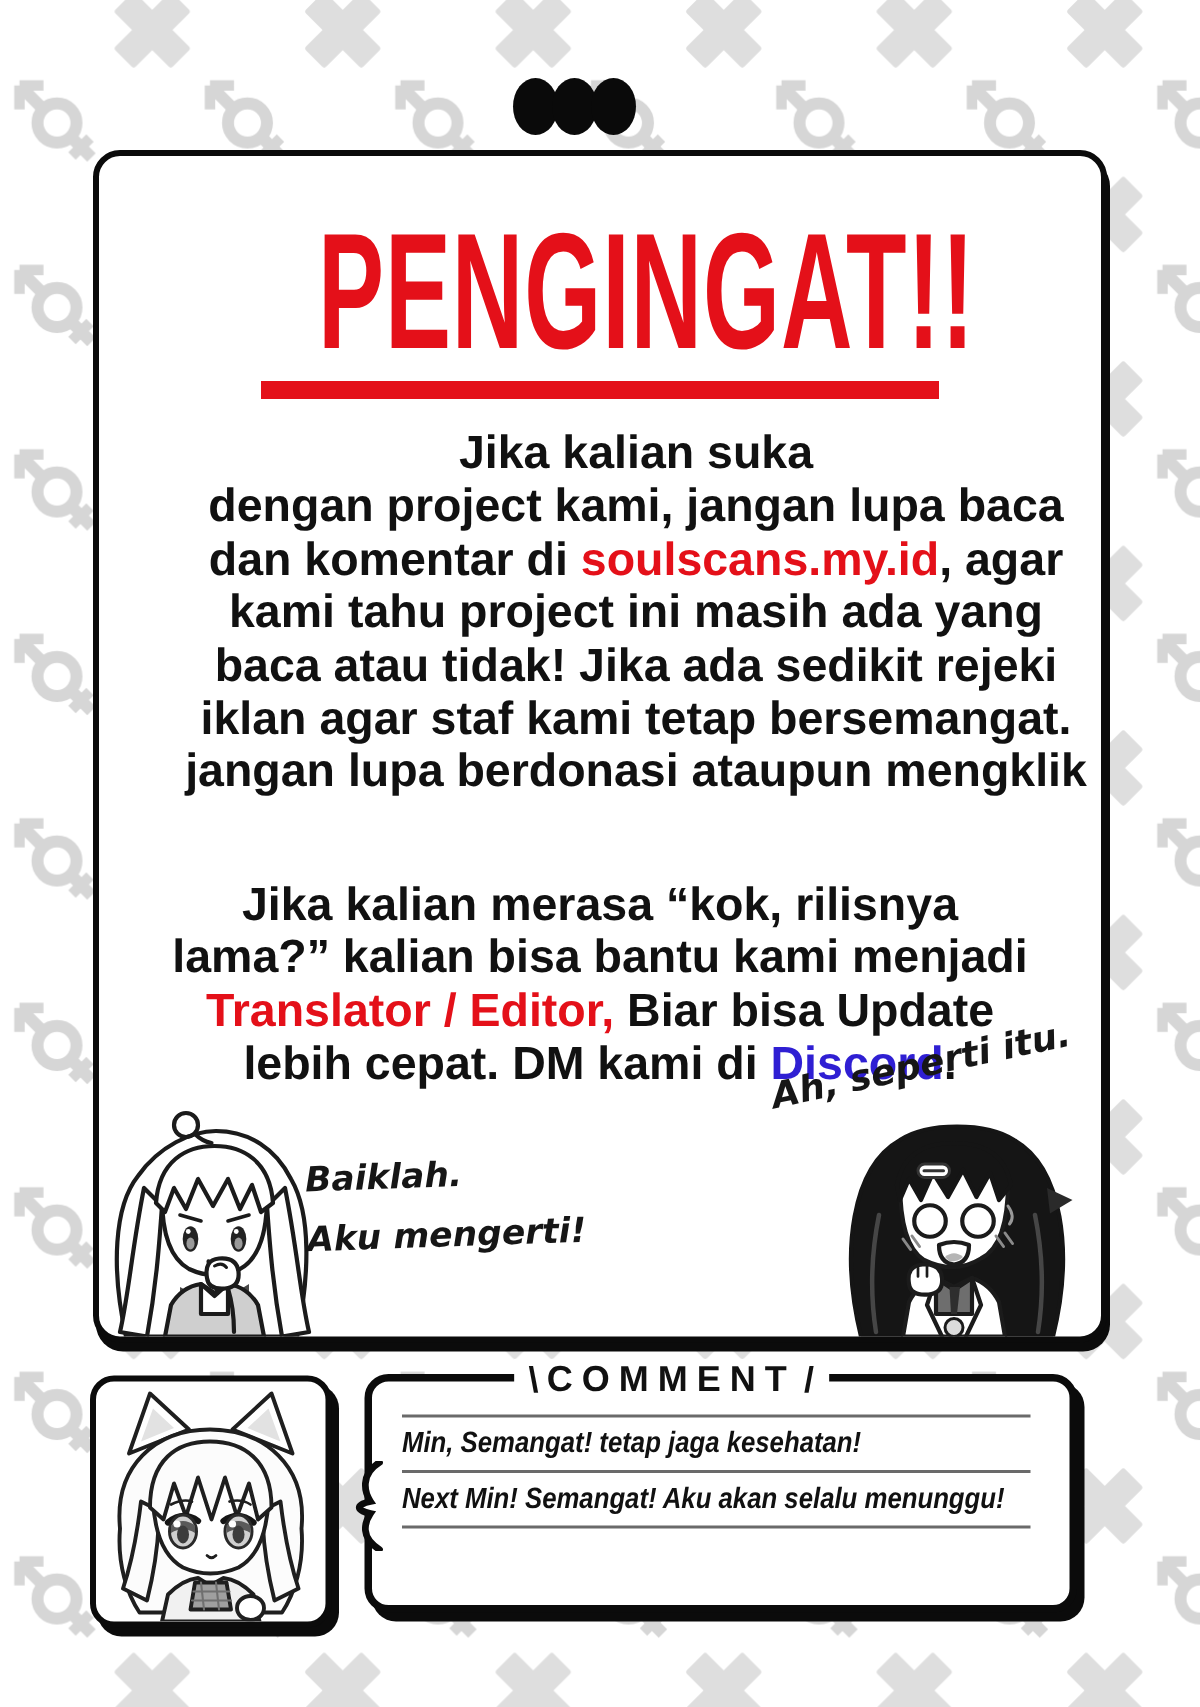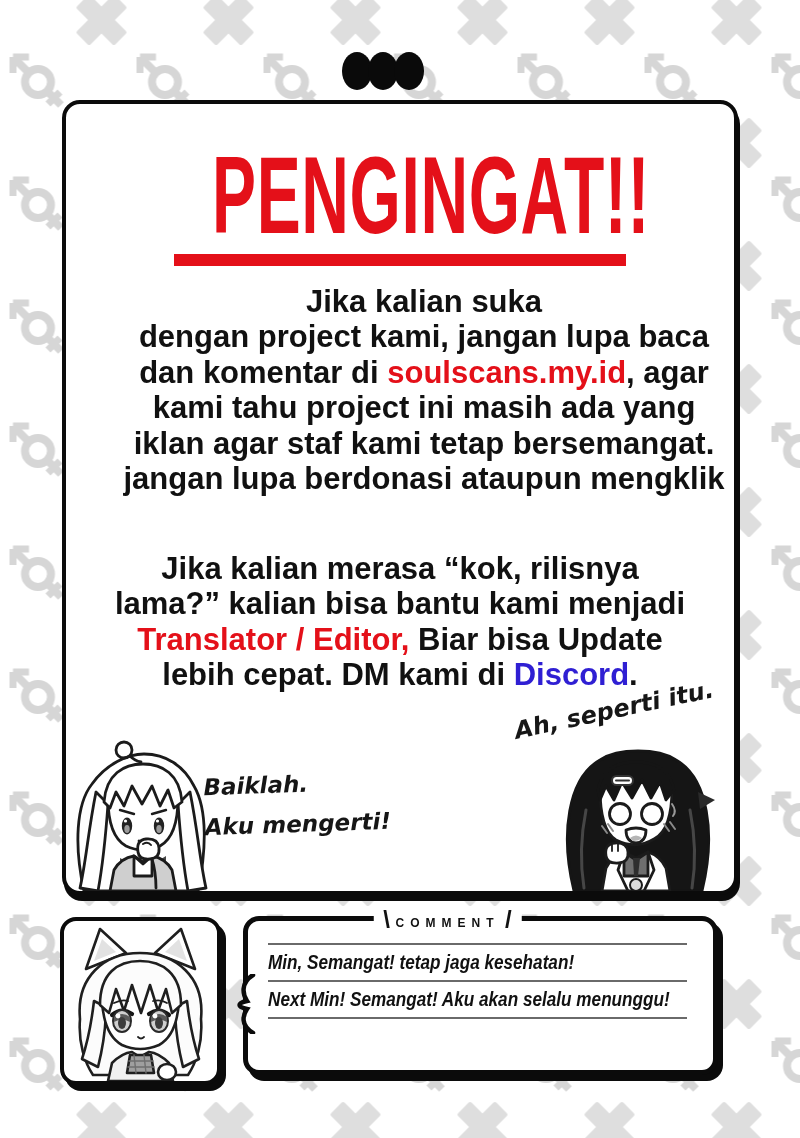--- a/index.html
+++ b/index.html
@@ -12,39 +12,39 @@
   .dots span{width:30px;height:38px;border-radius:50%;background:#0a0a0a;margin-right:-4px;}
   
   .card{position:absolute;left:62px;top:100px;width:676px;height:795px;z-index:3;
         background:#fff;border:4px solid var(--card-border);border-radius:18px;
         box-shadow:2px 6px 0 0 var(--card-border);box-sizing:border-box;}
   .title-wrap{position:absolute;top:34px;left:0;right:0;text-align:center;}
   .title{display:inline-block;font-size:110px;line-height:1.04;font-weight:900;
          color:var(--red);transform:scaleX(0.60);transform-origin:center;white-space:pre;letter-spacing:1px;}
   .title-underline{width:452px;height:12px;background:var(--red);margin:2px auto 0;}
   .par{position:absolute;left:0;right:0;text-align:center;font-weight:700;font-size:31px;line-height:35.4px;}
-  .par1{top:180px;padding-left:48px;} .par2{top:447px;}
+  .par1{top:180px;padding-left:48px;} .par2{top:481px;}
   .bline{white-space:nowrap;} .bline span{white-space:pre;}
   .red{color:var(--red);} .blue{color:var(--blue);}
   
   .speech{position:absolute;font-family:"DejaVu Sans",sans-serif;font-style:italic;font-weight:600;
           color:#161616;}
   .speech-left{left:138px;top:660px;font-size:23px;line-height:40px;transform:rotate(-2deg);}
   .speech-right{left:408px;top:592px;width:280px;text-align:center;font-size:24px;transform:rotate(-12deg);}
   .char{position:absolute;}
   
   .avatar-box{position:absolute;left:60px;top:917px;width:161px;height:168px;z-index:3;background:#fff;
         border:4px solid var(--card-border);border-radius:16px;box-shadow:5px 6px 0 0 var(--card-border);
         box-sizing:border-box;overflow:hidden;}
   .panel{position:absolute;left:243px;top:916px;width:475px;height:159px;z-index:3;background:#fff;
         border:5px solid var(--card-border);border-radius:16px;box-shadow:5px 6px 0 0 var(--card-border);
         box-sizing:border-box;}
   .panel-header{position:absolute;top:-15px;left:50%;transform:translateX(-50%);margin-left:-33px;
         background:#fff;padding:0 10px;white-space:nowrap;font-weight:900;font-size:20px;}
-  .panel-header .hdr-label{letter-spacing:6px;font-size:12px;vertical-align:1px;}
+  .panel-header .hdr-label{letter-spacing:6px;font-size:24px;vertical-align:1px;}
   .panel-header .slash{font-size:24px;font-weight:900;}
   .c-rows{position:absolute;top:22px;left:20px;right:26px;}
   .c-row{height:35px;border-top:2px solid var(--separator);display:flex;align-items:center;font-style:italic;}
   .c-rows::after{content:"";display:block;border-top:2px solid var(--separator);}
   .c-text{display:inline-block;font-weight:700;font-size:19.5px;transform:scaleX(0.88);
           transform-origin:left center;white-space:nowrap;}
   .notch{position:absolute;left:-18px;top:53px;}
 </style>
 </head>
 <body>
@@ -83,20 +83,21 @@
     <div class="title-wrap">
       <div class="title">PENGINGAT!!</div>
       <div class="title-underline"></div>
     </div>
 
     <div class="par par1">
       <div class="bline"><span>Jika kalian suka</span></div>
       <div class="bline"><span>dengan project kami, jangan lupa baca</span></div>
       <div class="bline"><span>dan komentar di </span><span class="red">soulscans.my.id</span><span>, agar</span></div>
       <div class="bline"><span>kami tahu project ini masih ada yang</span></div>
+      <div class="bline"><span>baca atau tidak! Jika ada sedikit rejeki</span></div>
       <div class="bline"><span>iklan agar staf kami tetap bersemangat.</span></div>
       <div class="bline"><span>jangan lupa berdonasi ataupun mengklik</span></div>
     </div>
 
     <div class="par par2">
       <div class="bline"><span>Jika kalian merasa “kok, rilisnya</span></div>
       <div class="bline"><span>lama?” kalian bisa bantu kami menjadi</span></div>
       <div class="bline"><span class="red">Translator / Editor,</span><span> Biar bisa Update</span></div>
       <div class="bline"><span>lebih cepat. DM kami di </span><span class="blue">Discord</span><span>.</span></div>
     </div>

